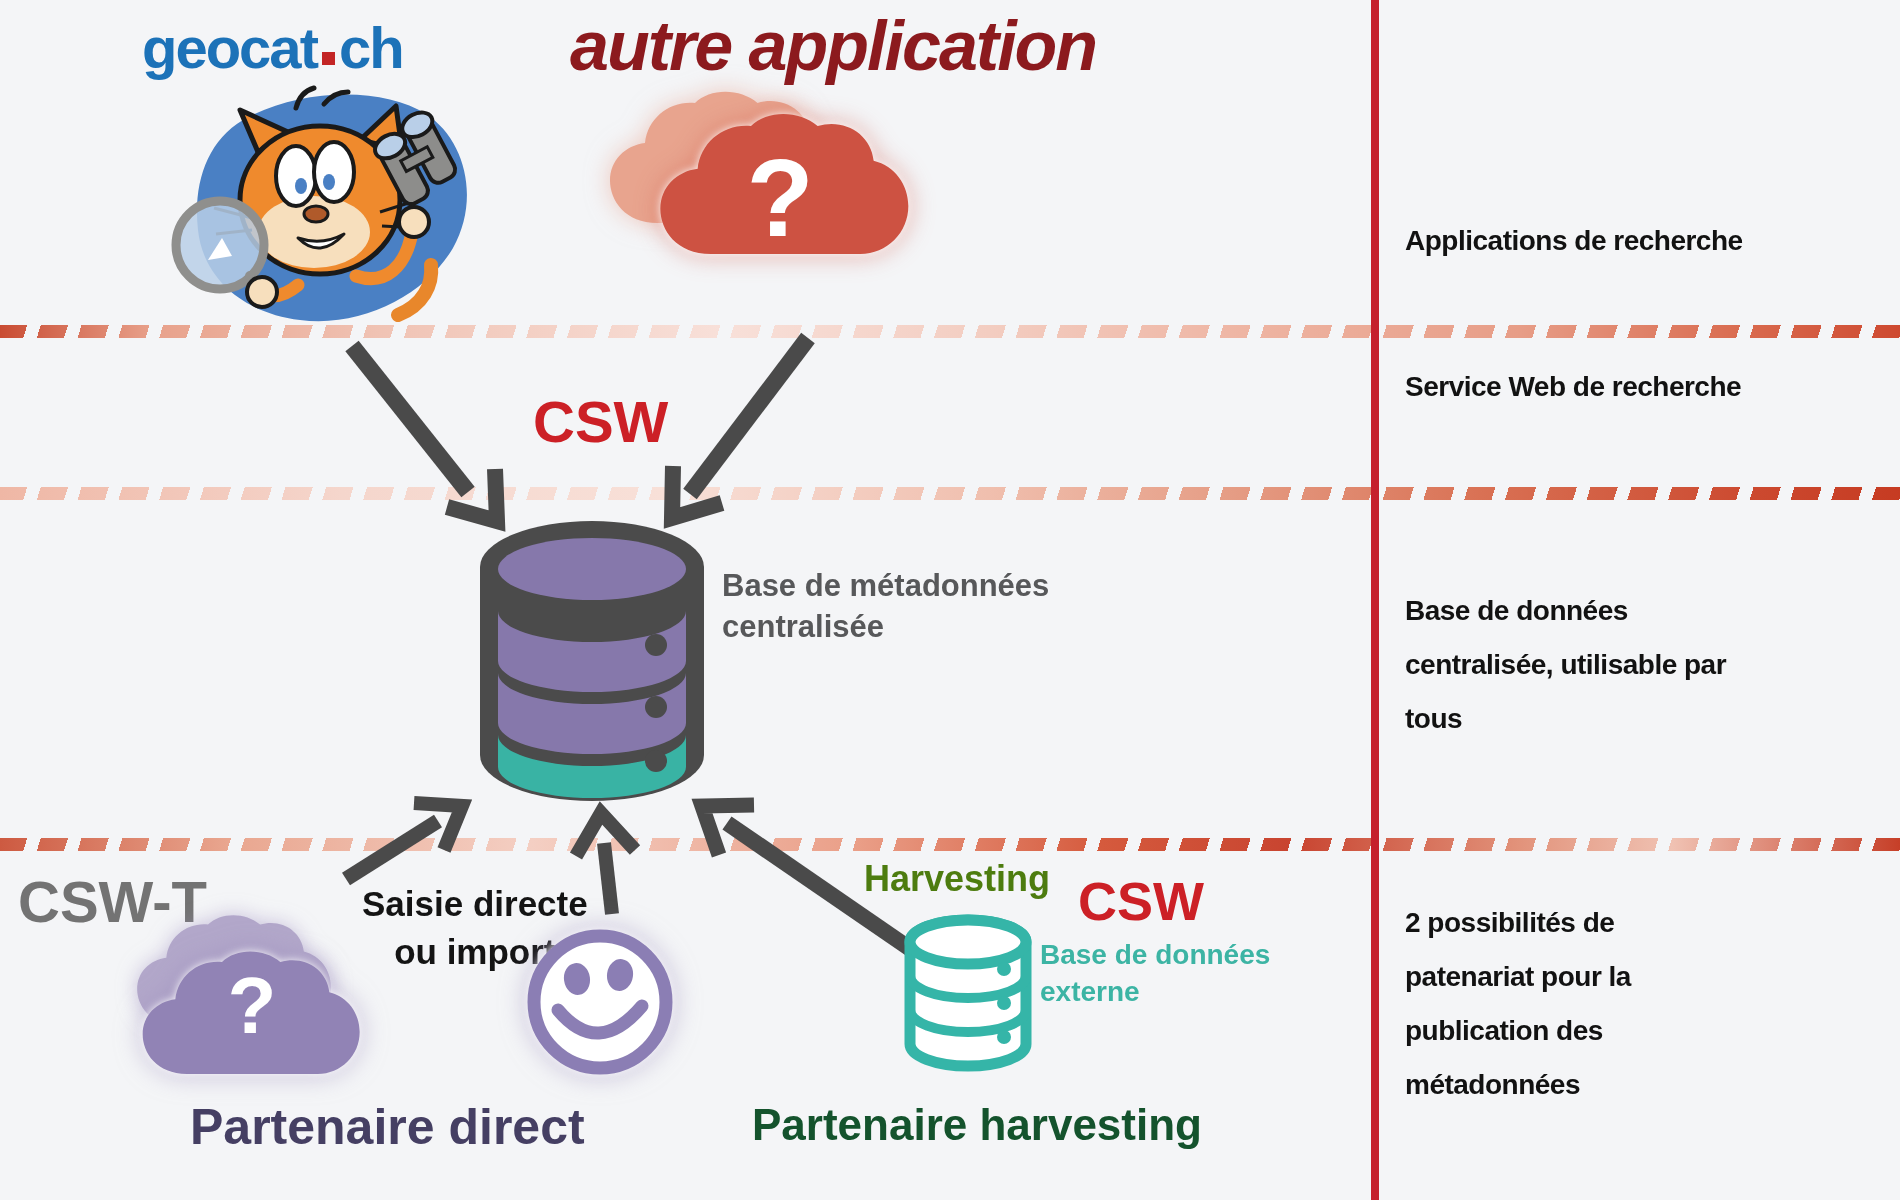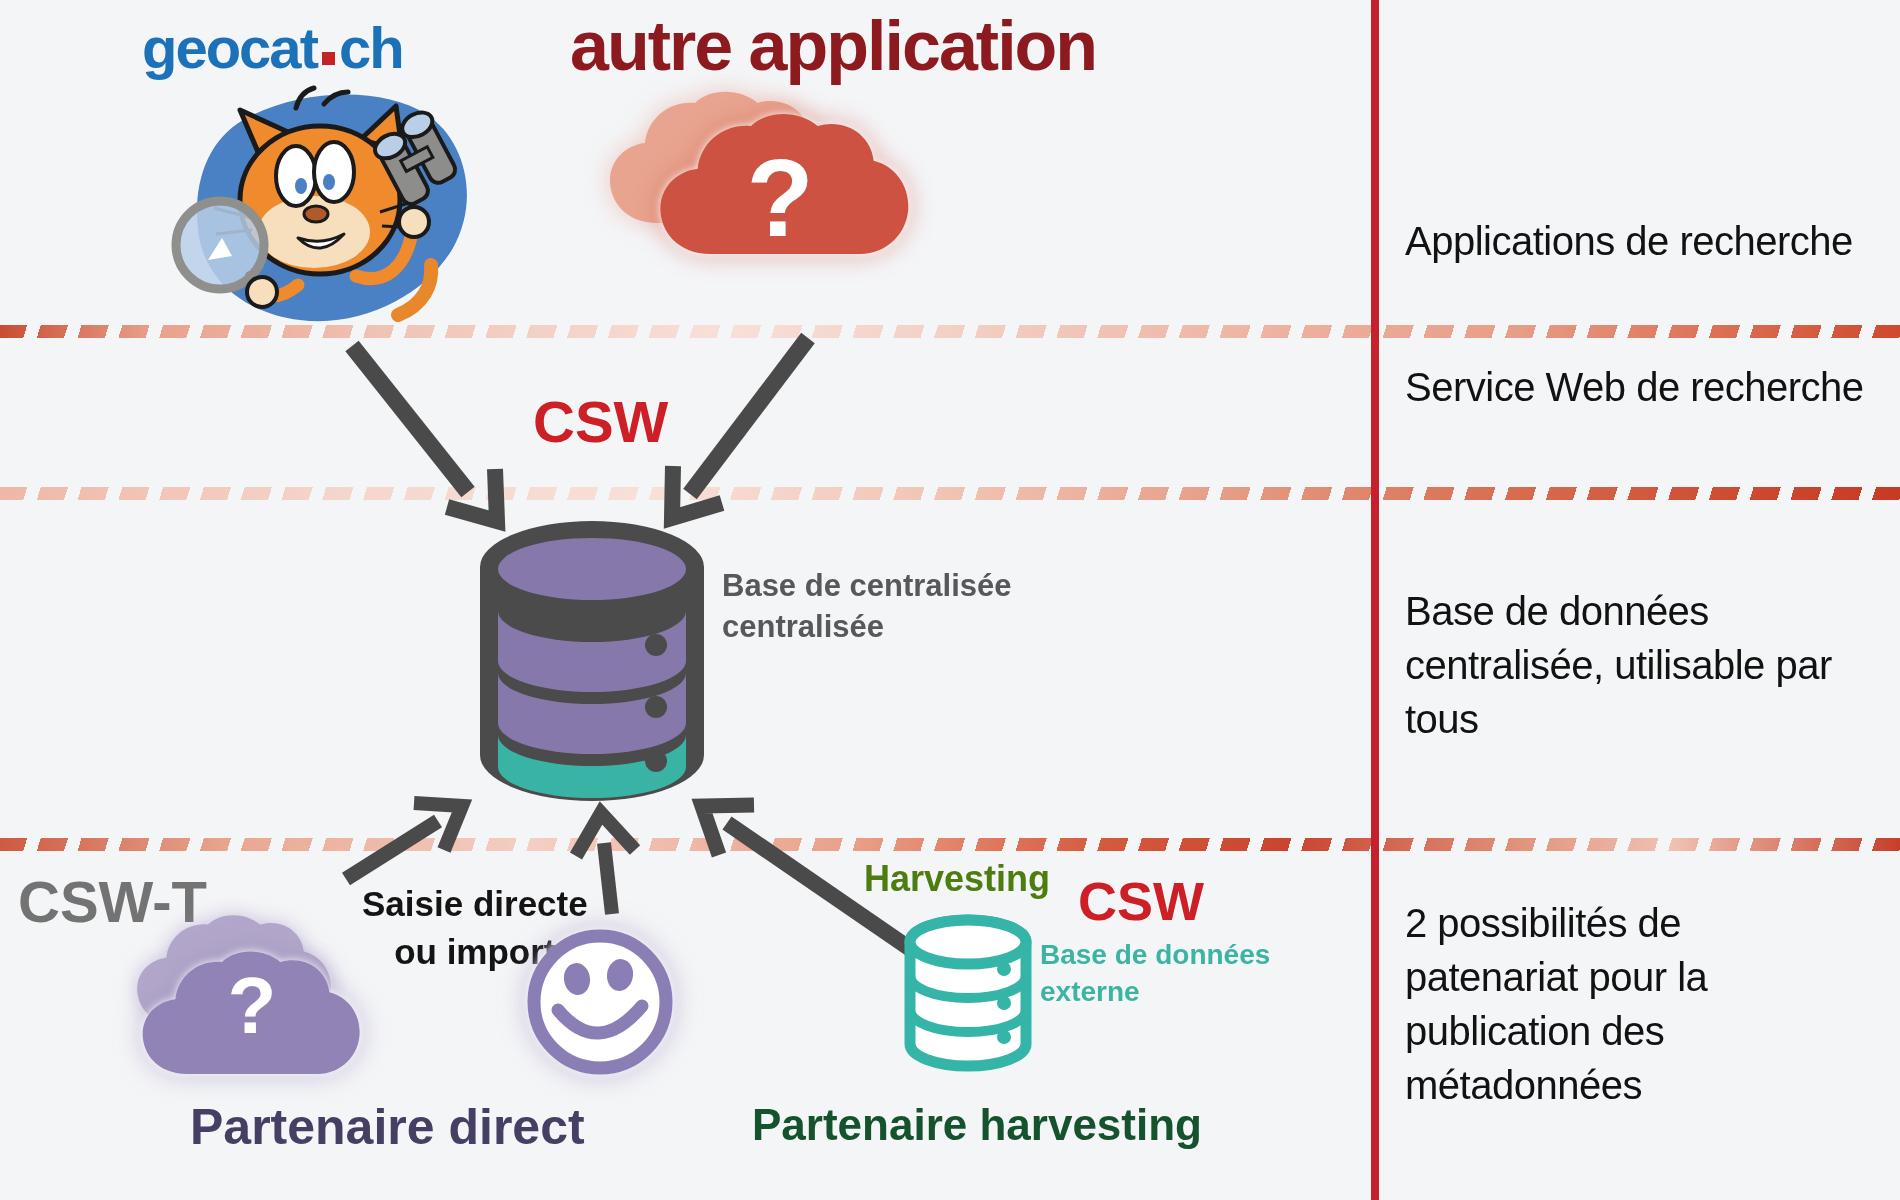--- a/index.html
+++ b/index.html
@@ -20,34 +20,34 @@
   .dash-1{top:325px;background:linear-gradient(90deg,#c94c33 0%,#e8a18b 8%,#f0c3b4 20%,#f8e0d9 38%,#f3cdc1 52%,#eeb4a2 66%,#e79d87 80%,#d96a4e 92%,#ce4930 100%);}
   .dash-2{top:487px;background:linear-gradient(90deg,#efb7a5 0%,#f5d6cc 18%,#f8e0d8 35%,#f0bfae 52%,#e59c84 65%,#d97154 78%,#cc4a30 92%,#c63b22 100%);}
   .dash-3{top:838px;background:linear-gradient(90deg,#cd5a41 0%,#e9a68f 12%,#f4cfc3 28%,#ea9f88 45%,#d55a3d 58%,#c84430 68%,#e2937b 80%,#f0c2b3 88%,#c63f28 100%);}
 
   
   .vline{position:absolute;left:1371px;top:0;width:8px;height:1200px;background:#c5202c;}
 
   
   .logo{left:142px;top:14px;font-size:58px;font-weight:bold;color:#1c72b8;letter-spacing:-2px;}
   .logo .sq{display:inline-block;width:13px;height:13px;background:#c32525;margin:0 4px 3px 5px;}
-  .other-app{left:570px;top:6px;font-size:70px;font-weight:bold;color:#8c1a1e;letter-spacing:-2px;}
+  .other-app{left:570px;top:6px;font-size:70px;font-weight:bold;color:#8c1a1e;letter-spacing:-2px;font-style:italic;}
 
   .csw-top{left:533px;top:388px;font-size:58px;font-weight:bold;color:#cc2026;}
   .csw-t{left:18px;top:868px;font-size:58px;font-weight:bold;color:#737373;}
   .csw-bottom{left:1078px;top:870px;font-size:54px;font-weight:bold;color:#cc2026;}
 
   .central-db-label{left:722px;top:565px;font-size:31px;line-height:41px;font-weight:bold;color:#57585a;}
   .saisie{left:362px;top:880px;font-size:35px;line-height:48px;font-weight:bold;color:#141414;text-align:center;}
   .harvesting{left:864px;top:858px;font-size:36px;font-weight:bold;color:#4d7c0f;}
   .ext-db-label{left:1040px;top:936px;font-size:28px;line-height:37px;font-weight:bold;color:#3cb4a4;}
   .partner-direct{left:190px;top:1098px;font-size:50px;font-weight:bold;color:#453f63;text-align:center;}
   .partner-harvesting{left:752px;top:1100px;font-size:44px;font-weight:bold;color:#14532d;}
 
-  .right-row{left:1405px;width:492px;font-size:40px;line-height:54px;font-weight:normal;color:#121212;letter-spacing:-0.5px;}
+  .right-row{left:1405px;width:492px;font-size:28px;line-height:54px;font-weight:bold;color:#121212;letter-spacing:-0.5px;}
   .rr-1{top:214px;}
   .rr-2{top:360px;}
   .rr-3{top:584px;}
   .rr-4{top:896px;}
   .right-row span{display:block;}
 
   .qmark{color:#ffffff;font-weight:bold;text-align:center;}
   .q-red{left:722px;top:134px;width:116px;font-size:110px;}
   .q-purple{left:202px;top:960px;width:100px;font-size:80px;}
 
@@ -144,21 +144,21 @@
     <path d="M8,52 A112,46 0 0 1 232,52 L232,240 A112,46 0 0 1 8,240 Z" fill="#4b4b4b"></path>
     <ellipse cx="120" cy="54" rx="94" ry="31" fill="#8678ab"></ellipse>
     <path d="M26,96 A94,31 0 0 0 214,96 L214,146 A94,31 0 0 1 26,146 Z" fill="#8678ab"></path>
     <path d="M26,158 A94,31 0 0 0 214,158 L214,208 A94,31 0 0 1 26,208 Z" fill="#8678ab"></path>
     <path d="M26,220 A94,31 0 0 0 214,220 L214,252 A94,31 0 0 1 26,252 Z" fill="#39b3a4"></path>
     <circle cx="184" cy="130" r="11" fill="#4b4b4b"></circle>
     <circle cx="184" cy="192" r="11" fill="#4b4b4b"></circle>
     <circle cx="184" cy="246" r="11" fill="#4b4b4b"></circle>
   </svg>
   <div class="abs central-db-label">
-    <span style="display:block">Base de centralisée</span>
+    <span style="display:block">Base de métadonnées</span>
     <span style="display:block">centralisée</span>
   </div>
 
   <div class="vline"></div>
 
   <div class="abs right-row rr-1">
     <span>Applications de recherche</span>
   </div>
   <div class="abs right-row rr-2">
     <span>Service Web de recherche</span>

